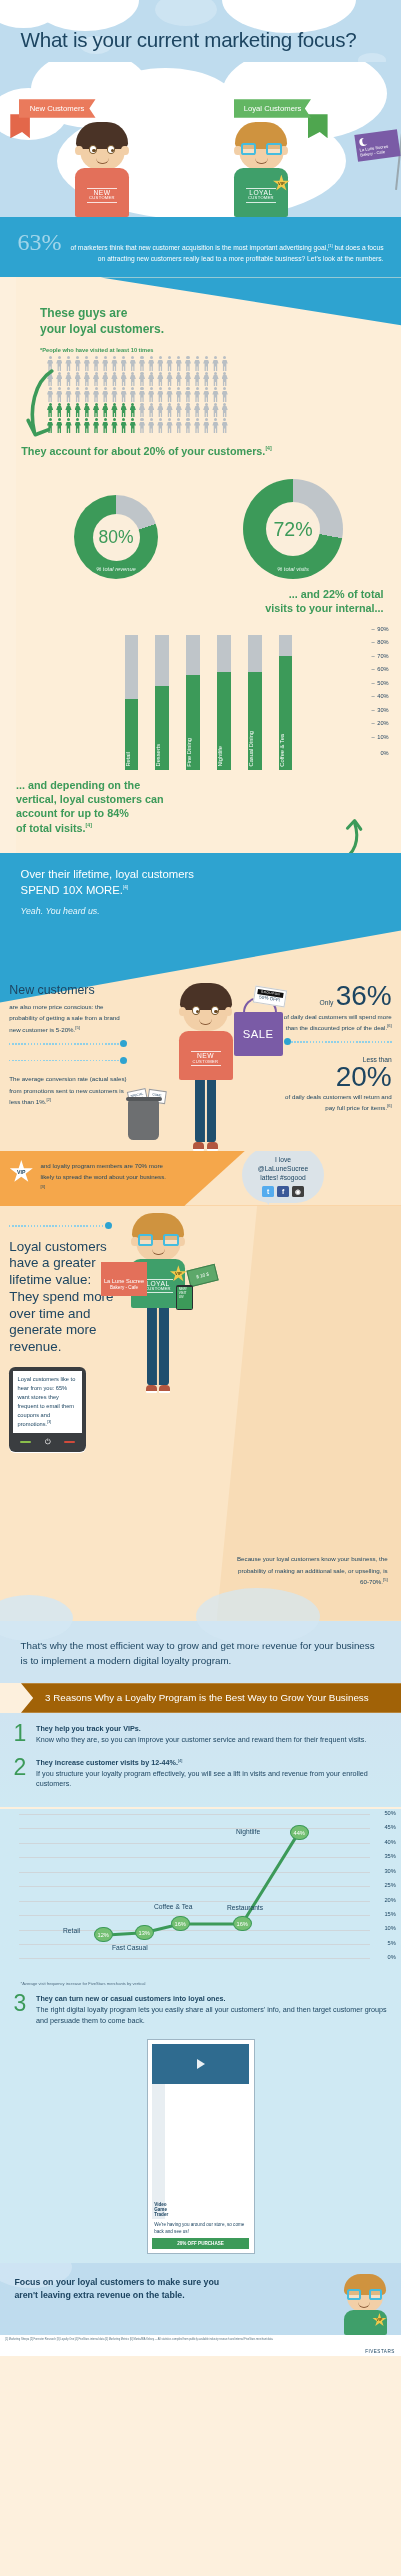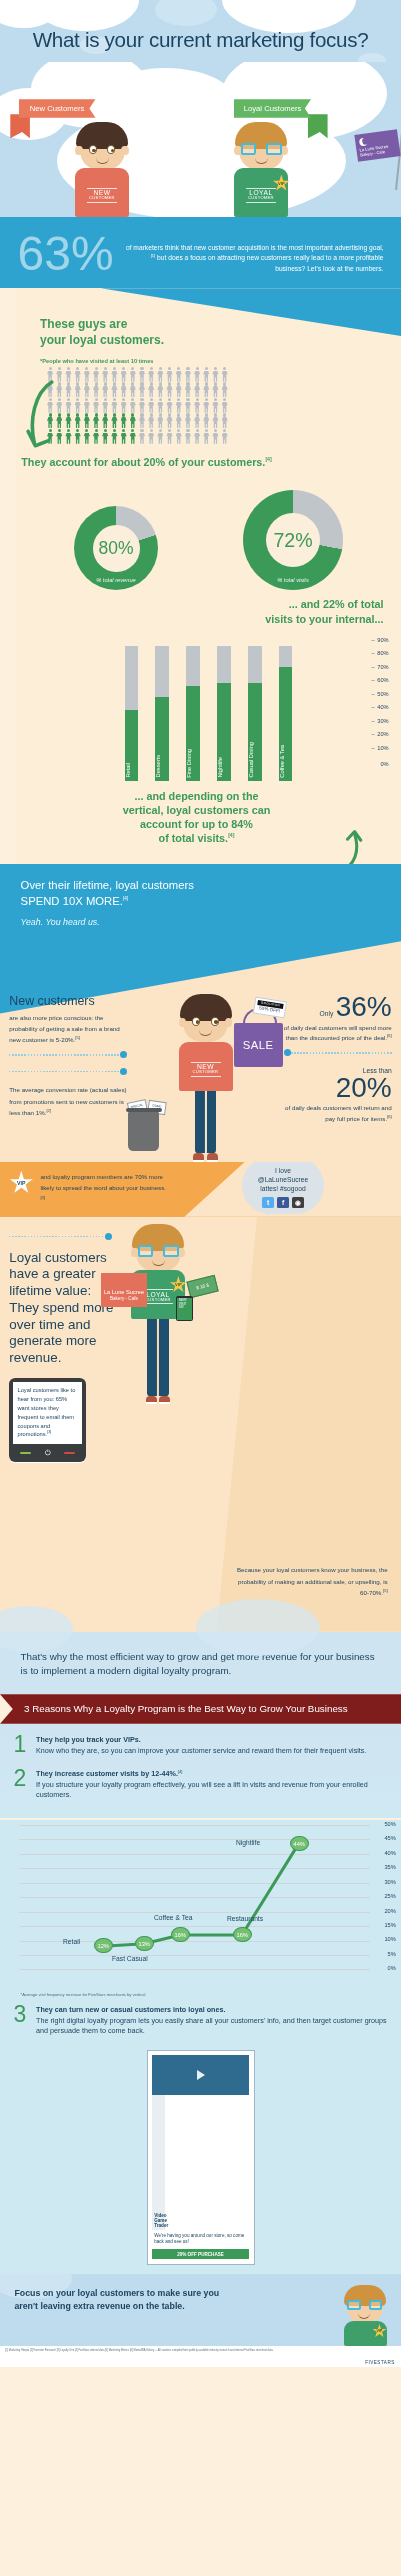--- a/index.html
+++ b/index.html
@@ -9,21 +9,21 @@
     background:#fdf0dd; color:#1d3f5e;
     -webkit-font-smoothing:antialiased;
   }
   .page { width:401px; position:relative; overflow:hidden; }
 
   
   .hero { background:#bfdcee; padding:28px 20.6px 11.3px; position:relative; overflow:hidden; }
   .cloud { position:absolute; background:#fff; border-radius:50%; }
   .cloud.soft { background:#d3e7f4; }
   .hero h1 { position:relative; z-index:3; font-size:20.6px; line-height:1.12; font-weight:400;
-             text-align:center; color:#1d4561; letter-spacing:-0.3px; }
+             text-align:left; color:#1d4561; letter-spacing:-0.3px; }
   .hero .sub { position:relative; z-index:3; text-align:center; font-size:7.7px; line-height:1.55;
                margin-top:13.4px; color:#20486a; padding:0 37px; }
 
   
   .chars { position:relative; background:#bfdcee; height:155px; overflow:hidden; }
   .puff { position:absolute; background:#fff; border-radius:50%; }
   .ribbon { position:absolute; z-index:5; height:18.5px; display:flex; align-items:center;
             justify-content:center; color:#fff; font-size:7.7px; }
   .ribbon.new { background:#ea7a5c; left:18.5px; top:37px; width:77px;
                 clip-path:polygon(0 0,100% 0,92% 50%,100% 100%,0 100%); }
@@ -59,21 +59,21 @@
              display:flex; align-items:center; justify-content:center; font-size:4.1px; color:#5c4a12; font-weight:bold; }
   .flag { position:absolute; left:122px; top:4.1px; width:43px; height:27px; background:#7a5ba6;
           transform:rotate(-8deg); color:#fff; font-size:4.1px; padding:3.6px 3.1px; line-height:1.25; z-index:2; }
   .flagpole { position:absolute; left:164px; top:5.2px; width:2.1px; height:57px; background:#9aa8b0; transform:rotate(6deg); z-index:1; }
   .moon { width:8.2px; height:8.2px; border-radius:50%; background:#fff; position:relative; margin:0 0 1.5px 1px; }
   .moon:after { content:""; position:absolute; left:2.6px; top:0.5px; width:6.2px; height:6.7px; border-radius:50%; background:#7a5ba6; }
 
   
   .banner63 { position:relative; background:#2ea3d0; color:#fff; padding:14.4px 17.5px 13.4px 17.5px; }
   .banner63 .wrap { display:flex; gap:8.2px; align-items:flex-start; }
-  .big63 { font-size:48px; line-height:.9; color:rgba(255,255,255,.55); font-weight:300; }
+  .big63 { font-size:24px; line-height:.9; color:rgba(255,255,255,.55); font-weight:300;font-family:Liberation Serif, serif; }
   .banner63 p { font-size:6.7px; line-height:1.55; text-align:right; flex:1; padding-top:11.3px; }
   .banner63 sup { font-size:4.1px; }
 
   
   .dotted { position:relative;
     background-color:#fdeed8;
     background-image:radial-gradient(#e4cfae 0.5px, transparent 0.5px);
     background-size:5.7px 5.7px; padding:0 0 5.2px;margin-left:16px; }
   .diag-blue { position:absolute; top:0; left:0; width:100%; height:77px; background:#2ea3d0;
                clip-path:polygon(0 0,100% 0,100% 62%,22% 0); }
@@ -115,21 +115,21 @@
               align-items:flex-end; gap:17.5px; padding:19.6px 0 0 0; height:155px; }
   .bar { width:13.4px; height:135px; background:#bfc5c9; position:relative; display:flex; align-items:flex-end; }
   .bar > span { display:block; width:100%; background:#3c9a59; position:relative; }
   .bar label { position:absolute; bottom:3.1px; left:0; right:0; color:#fff; font-size:5.7px;
                writing-mode:vertical-rl; transform:rotate(180deg); margin:0 auto;
                text-align:left; height:auto; }
   .yaxis { position:absolute; right:12.4px; bottom:19.6px; height:135px; font-size:5.7px; color:#1d3f5e; }
   .yaxis div { position:absolute; right:0; white-space:nowrap; }
   .yaxis div:before { content:"–"; margin-right:2.6px; color:#1d3f5e; }
   .yaxis div.zero:before { content:""; margin:0; }
-  .vertical-txt { color:#3c9a59; font-size:10.8px; font-weight:bold; text-align:center;
+  .vertical-txt { color:#3c9a59; font-size:10.8px; font-weight:bold; text-align:left;
                   padding:8.2px 24px 13.4px 0; line-height:1.32; }
   .vertical-txt sup { font-size:5.2px; }
 
   
   .spend { background:#2ea3d0; color:#fff; padding:13.4px 20.6px 11.3px; position:relative; }
   .spend h2 { font-size:11.3px; font-weight:400; line-height:1.4; }
   .spend h2 sup { font-size:4.6px; }
   .spend .yeah { font-style:italic; font-size:8.8px; color:#e9f7fd; margin-top:7.2px; }
 
   
@@ -203,22 +203,22 @@
              padding-top:15.5px; line-height:1.25; position:relative; }
   .giftbox small { font-size:4.6px; display:block; }
   .money { width:29px; height:16.5px; background:#5da86a; border:1px solid #3f7f4c; color:#fff;
            font-size:4.6px; display:flex; align-items:center; justify-content:center; transform:rotate(-14deg); }
 
   
   .thatswhy { background:#cfe4f1; padding:18.5px 20.6px 15.5px; position:relative; }
   .thatswhy p { font-size:9.8px; line-height:1.45; color:#1d4561; font-weight:400; }
 
   
-  .reasons-bar { background:#7f1d1d; color:#fff; padding:8.2px 11.3px 8.2px 24px; font-size:9.8px; line-height:1.35;
-                 clip-path:polygon(0 0,100% 0,100% 100%,0 100%,3.2% 50%); }
+  .reasons-bar { background:#a16207; color:#fff; padding:8.2px 11.3px 8.2px 24px; font-size:9.8px; line-height:1.35;
+                 clip-path:polygon(0 0,100% 0,100% 100%,0 100%,3.2% 50%);margin-left:21px; }
   .reasons { background:linear-gradient(180deg,#cfe4f1,#cfe9f3); padding:11.3px 13.4px 4.1px; }
   .reason { display:flex; gap:7.2px; margin-bottom:12.4px; }
   .reason .n { font-size:23px; line-height:.85; color:#3c9a59; font-weight:300; width:15.5px; flex:none; }
   .reason h4 { font-size:7.2px; color:#1d4561; font-weight:bold; }
   .reason h4 sup { font-size:4.1px; font-weight:normal; }
   .reason p { font-size:7.2px; color:#1d4561; line-height:1.5; margin-top:1.5px; }
 
   
   .linechart { position:relative; background:#cfe9f3; height:170px; margin-top:2.1px; }
   .lc-caption { position:absolute; left:18.5px; top:7.2px; color:#3c9a59; font-size:10.3px; line-height:2.15; z-index:5; }

